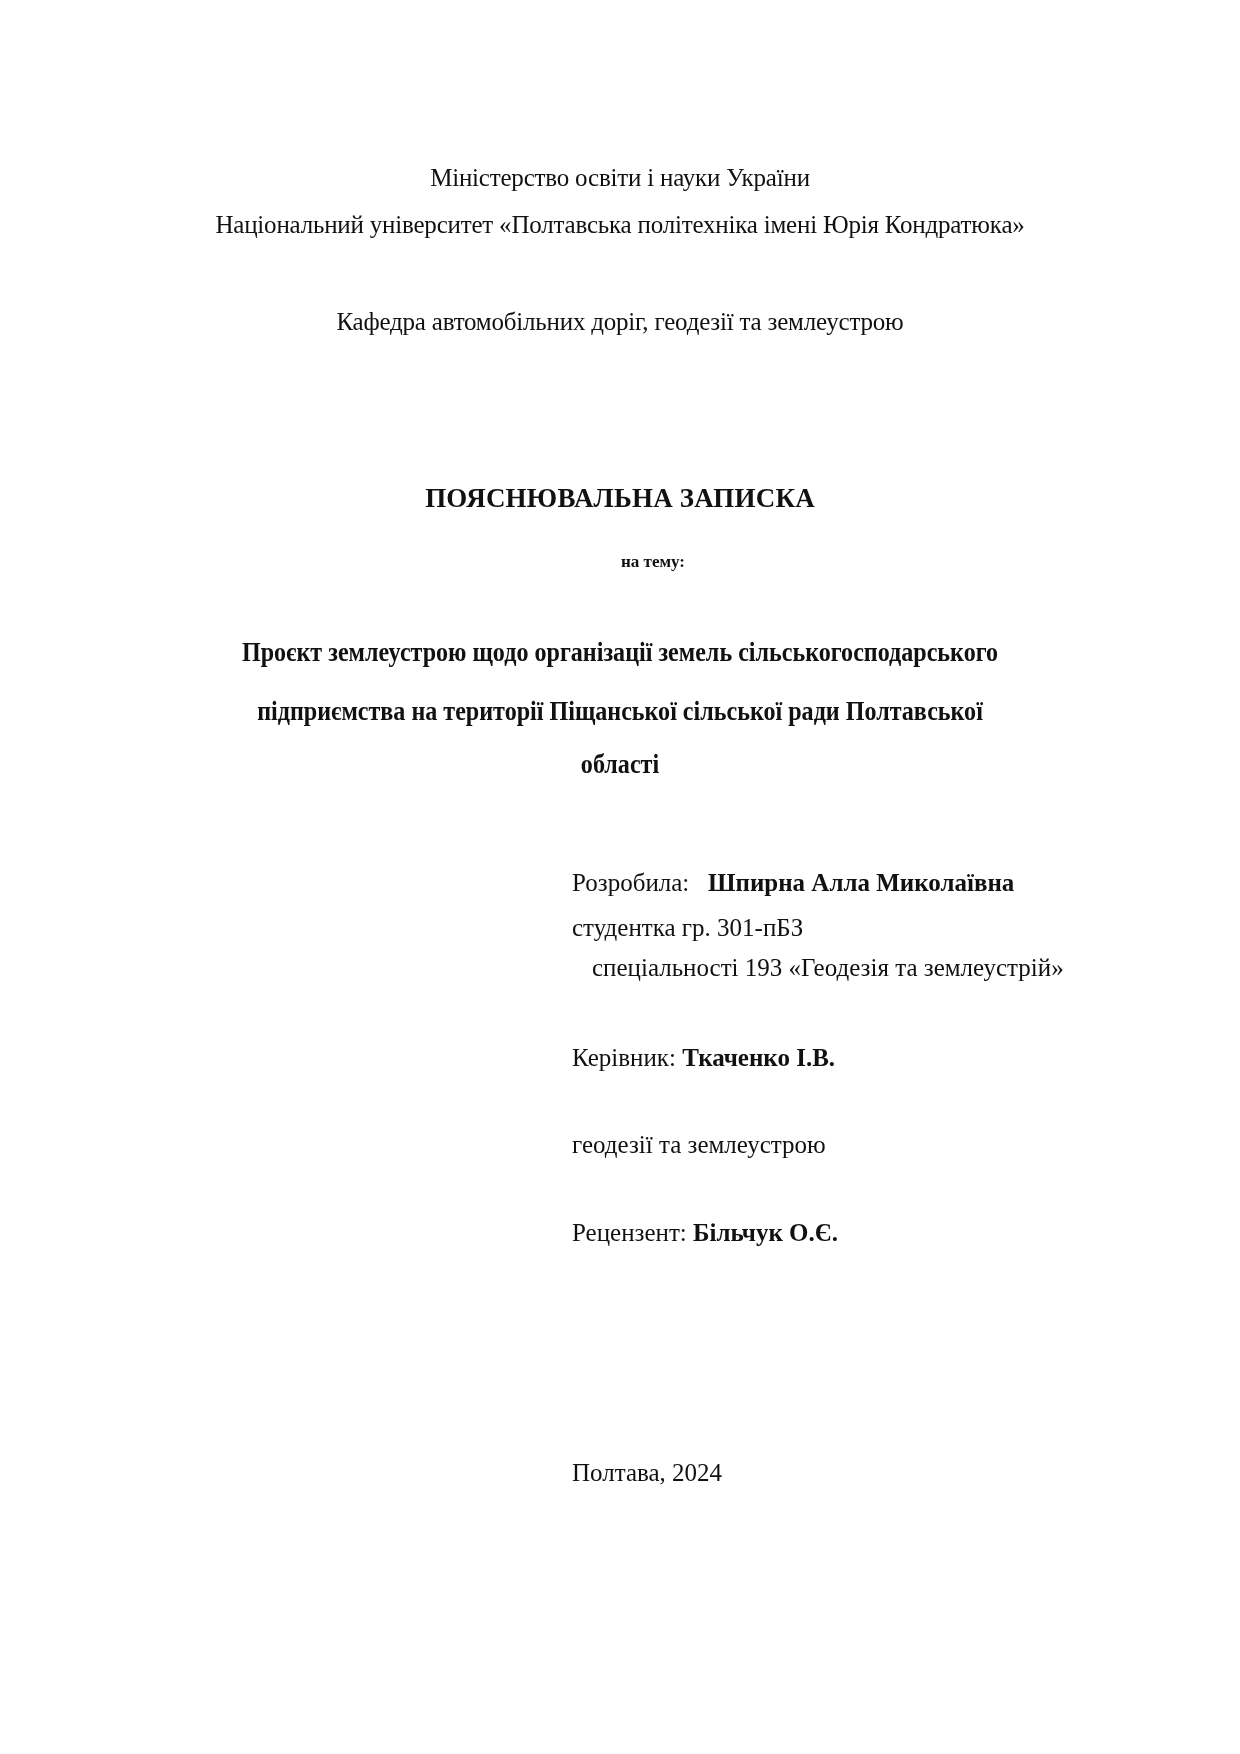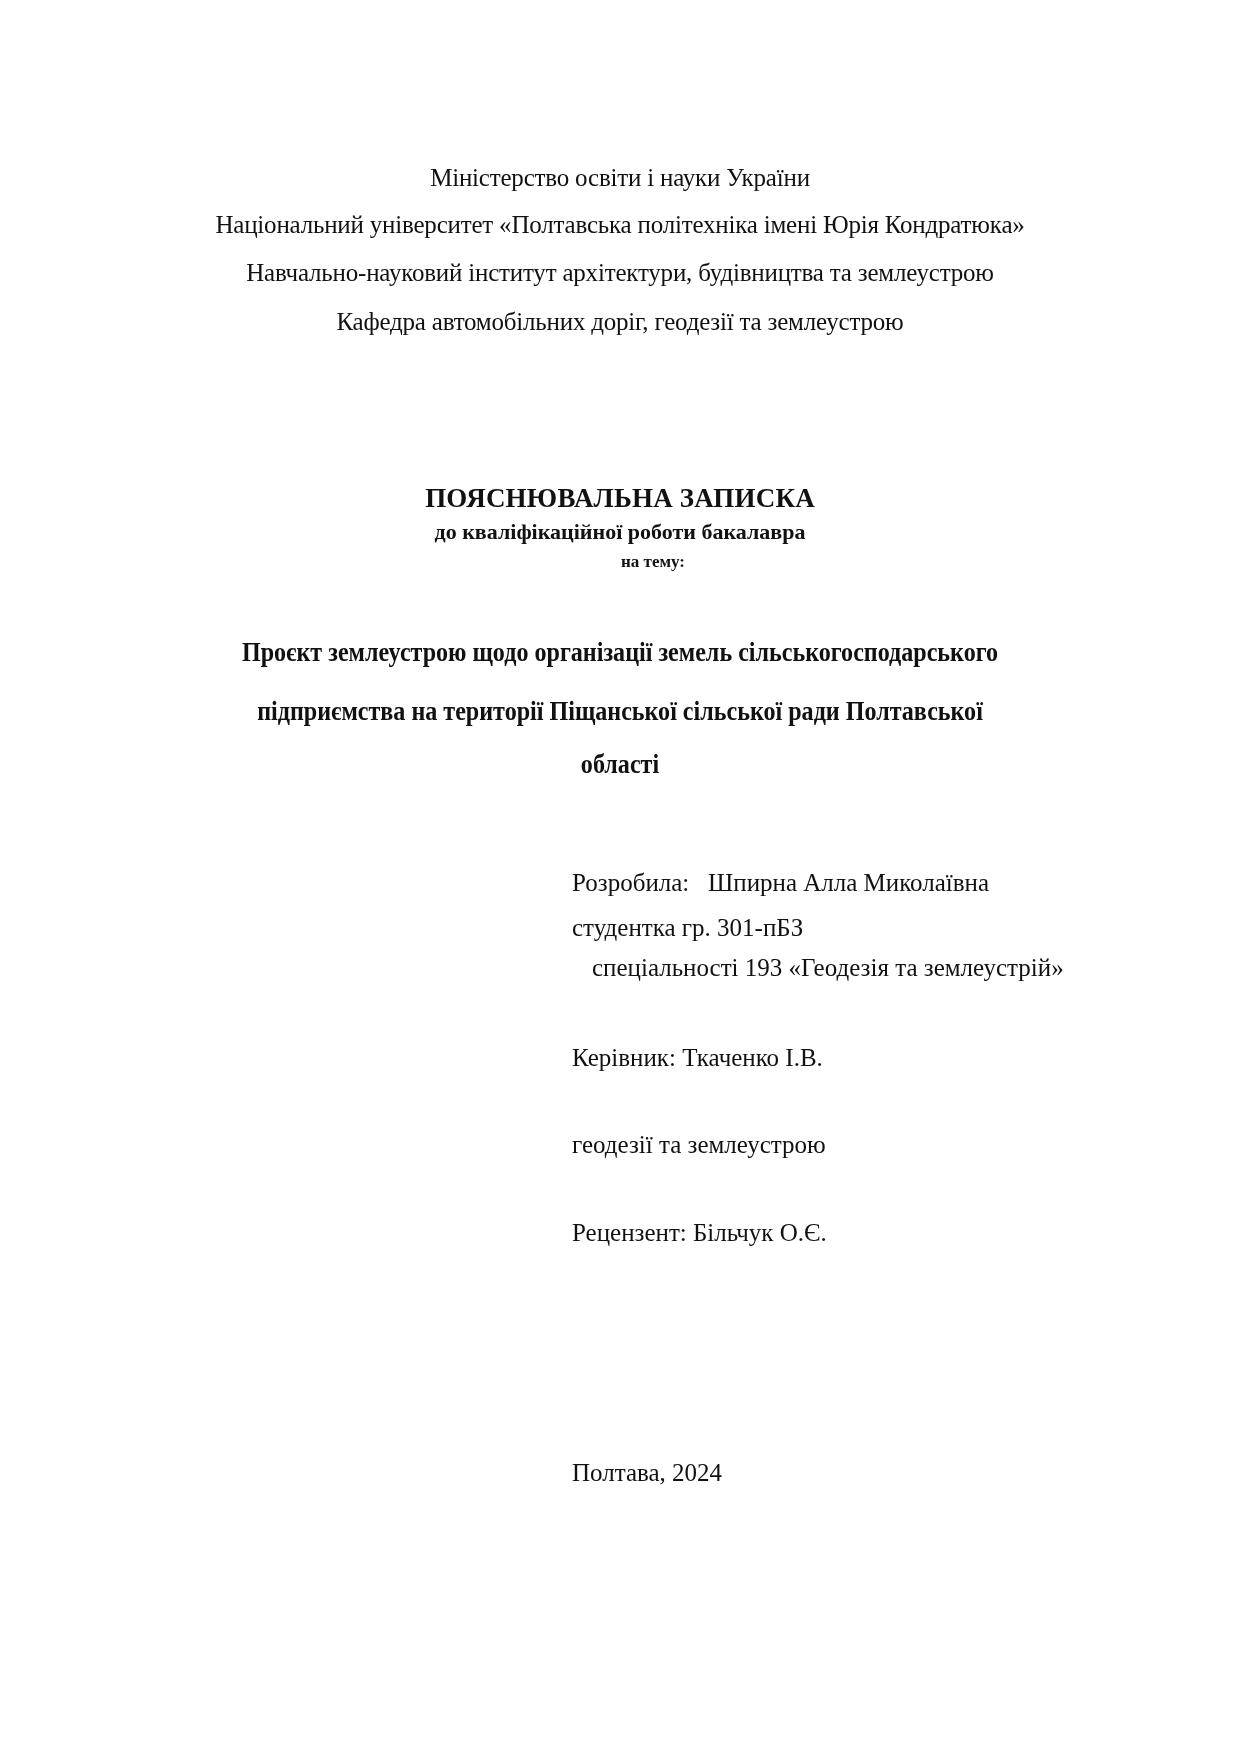--- a/index.html
+++ b/index.html
@@ -55,34 +55,32 @@
       font-weight: bold;
       transform: scaleX(0.86);
       transform-origin: center;
       letter-spacing: 0px;
     }
     .sig {
       left: 572px;
       font-size: 25px;
     }
     .label { font-weight: normal; margin-top: 16px; }
-    .name { font-weight: normal; }
+    .name { font-weight: bold; }
   </style>
 </head>
 <body>
 
 <div class="page">
 
   <div class="line center hdr" style="top:165px;">Міністерство освіти і науки України</div>
   <div class="line center hdr" style="top:212px;">Національний університет «Полтавська політехніка імені Юрія Кондратюка»</div>
-  <div class="line center hdr" style="top:260px;">Навчально-науковий інститут архітектури, будівництва та землеустрою</div>
   <div class="line center hdr" style="top:309px;">Кафедра автомобільних доріг, геодезії та землеустрою</div>
 
   <div class="line center title-main" style="top:485px;">ПОЯСНЮВАЛЬНА ЗАПИСКА</div>
-  <div class="line center title-sub" style="top:521px;">до кваліфікаційної роботи бакалавра</div>
   <div class="line center title-theme" style="top:553px;">на тему:</div>
 
   <div class="line center topic" style="top:638px;">Проєкт землеустрою щодо організації земель сільськогосподарського</div>
   <div class="line center topic" style="top:697px;">підприємства  на території Піщанської сільської ради  Полтавської</div>
   <div class="line center topic" style="top:750px;">області</div>
 
   <div class="line sig" style="top:870px;">
     <span class="label">Розробила:</span>
     <span>&nbsp;</span>
     <span class="name">Шпирна Алла Миколаївна</span>

